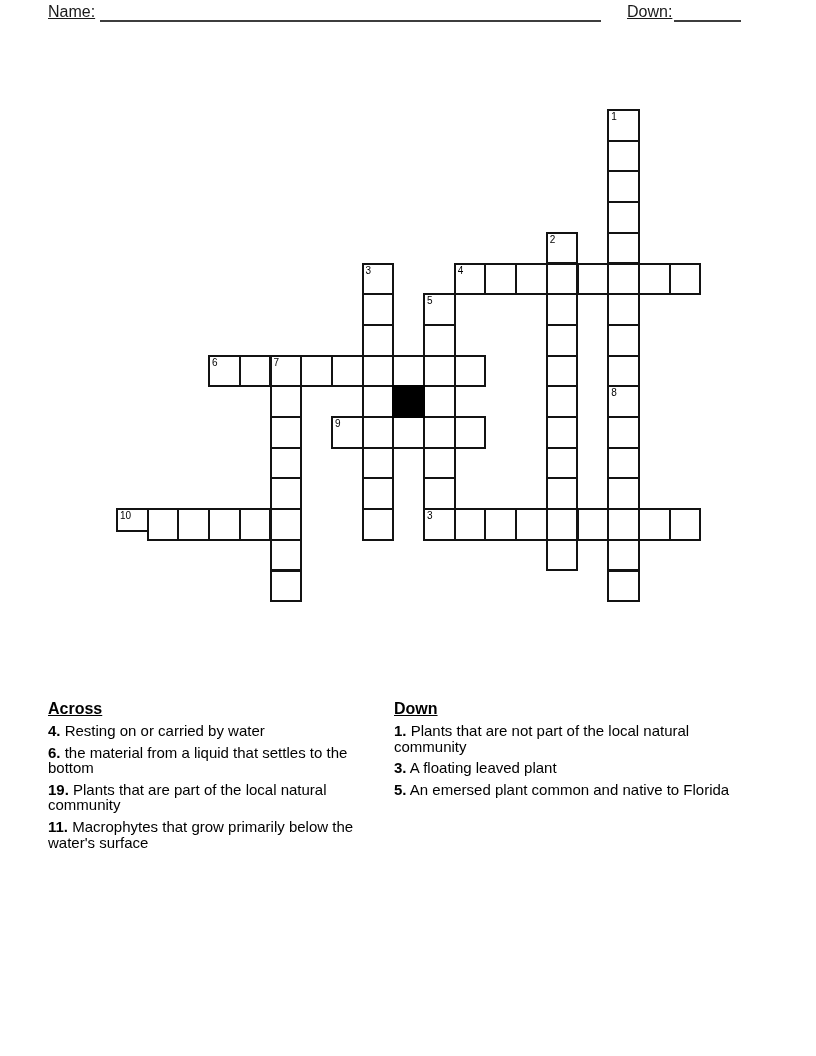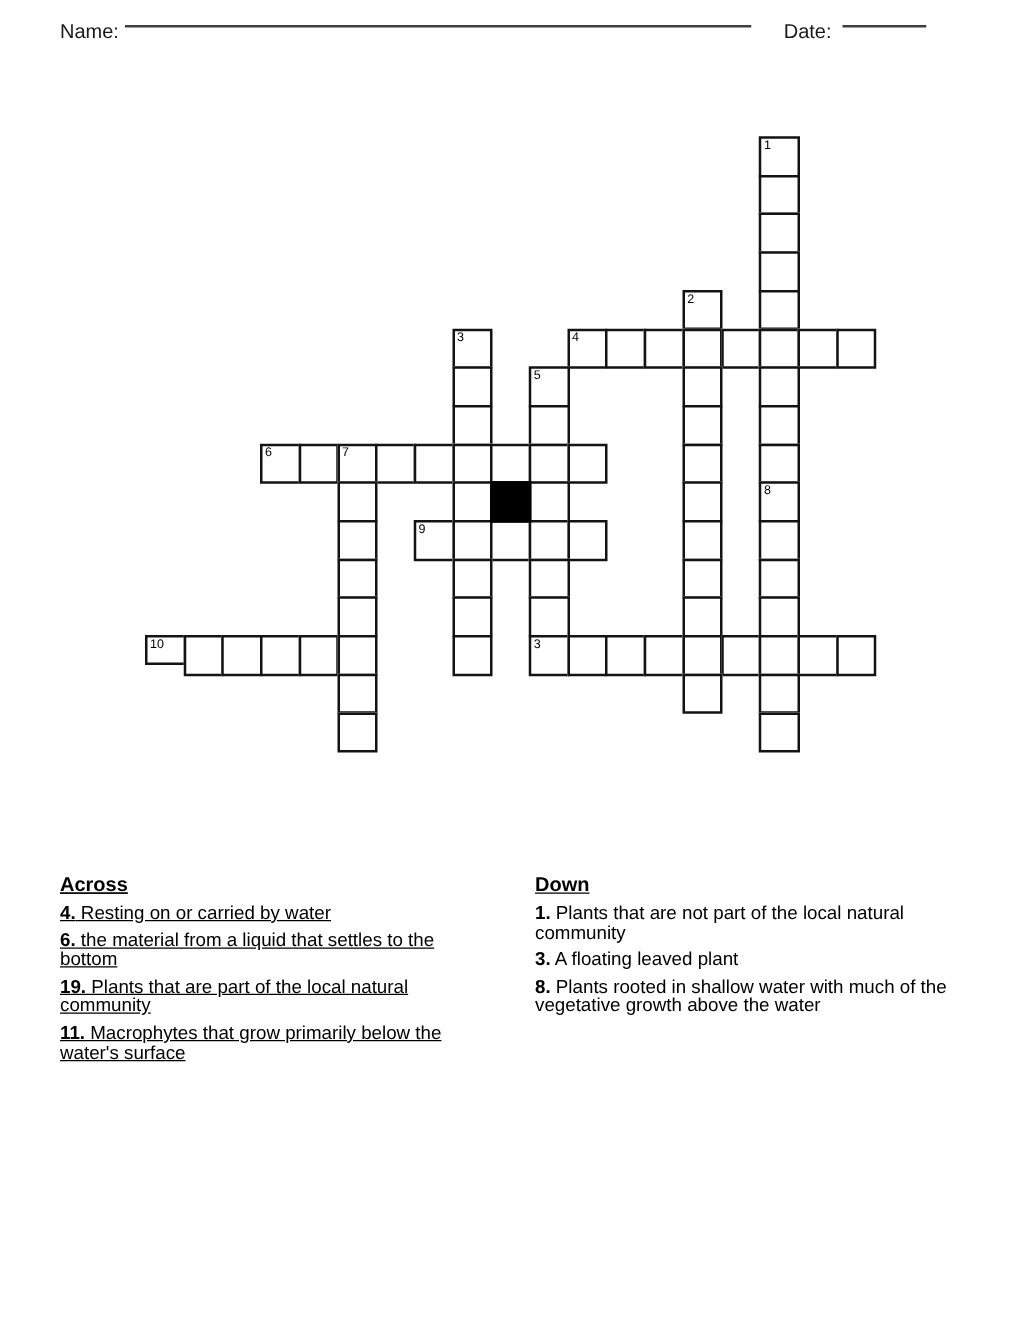--- a/index.html
+++ b/index.html
@@ -7,24 +7,25 @@
     position: relative;
     width: 816px;
     height: 1056px;
     background: #ffffff;
     font-family: "Liberation Sans", "DejaVu Sans", sans-serif;
     color: #000;
     overflow: hidden;
   }
   .hdr-label {
     position: absolute;
-    top: 16px;
+    top: 2px;
     font-size: 16px;
     line-height: 19px;
     color: #1a1a1a;
+    text-decoration: underline;
   }
   #name-label { left: 48px; }
   #date-label { left: 627px; }
   .blank-line {
     position: absolute;
     top: 0;
     height: 20px;
     border-bottom: 2px solid #3d3d3d;
   }
   #name-line { left: 100px; width: 501px; }
@@ -51,22 +52,22 @@
   .cell.black { background: #000000; border-color: #000000; }
   .cell-num {
     position: absolute;
     left: 2px;
     top: 0px;
     font-size: 10px;
     line-height: 12px;
     color: #000;
   }
   .clues { position: absolute; top: 699px; }
-  #clues-across { left: 48px; width: 320px; text-decoration: underline; }
-  #clues-down  { left: 428px; width: 340px; }
+  #clues-across { left: 48px; width: 320px; }
+  #clues-down  { left: 394px; width: 340px; }
   .clues-header {
     font-size: 16px;
     font-weight: bold;
     text-decoration: underline;
     margin: 0 0 5px 0;
     line-height: 19px;
   }
   .clue {
     font-size: 15px;
     line-height: 15.6px;
@@ -75,21 +76,21 @@
   .clue b { font-weight: bold; }
 </style>
 </head>
 <body>
 
 <div class="page">
 
   <span class="hdr-label" id="name-label">Name:</span>
   <div class="blank-line" id="name-line"></div>
 
-  <span class="hdr-label" id="date-label">Date:</span>
+  <span class="hdr-label" id="date-label">Down:</span>
   <div class="blank-line" id="date-line"></div>
 
 
   <div id="grid">
       <div class="cell" style="left: 607.2px; top: 109px; width: 32.7px; height: 32.7px;">
         <span class="cell-num">1</span>
       </div>
       <div class="cell" style="left: 607.2px; top: 139.7px; width: 32.7px; height: 32.7px;"></div>
       <div class="cell" style="left: 607.2px; top: 170.4px; width: 32.7px; height: 32.7px;"></div>
       <div class="cell" style="left: 607.2px; top: 201.1px; width: 32.7px; height: 32.7px;"></div>
@@ -198,17 +199,17 @@
         <div class="clue"><b>19.</b> Plants that are part of the local natural community</div>
         <div class="clue"><b>11.</b> Macrophytes that grow primarily below the water's surface</div>
       </div>
   </div>
 
   <div class="clues" id="clues-down">
     <div class="clues-header">Down</div>
     <div class="clue-list">
         <div class="clue"><b>1.</b> Plants that are not part of the local natural community</div>
         <div class="clue"><b>3.</b> A floating leaved plant</div>
-        <div class="clue"><b>8.</b> Plants rooted in shallow water with much of the vegetative growth above the water</div>
+        <div class="clue"><b>5.</b> An emersed plant common and native to Florida</div>
       </div>
   </div>
 
 </div>
 
 </body></html>

